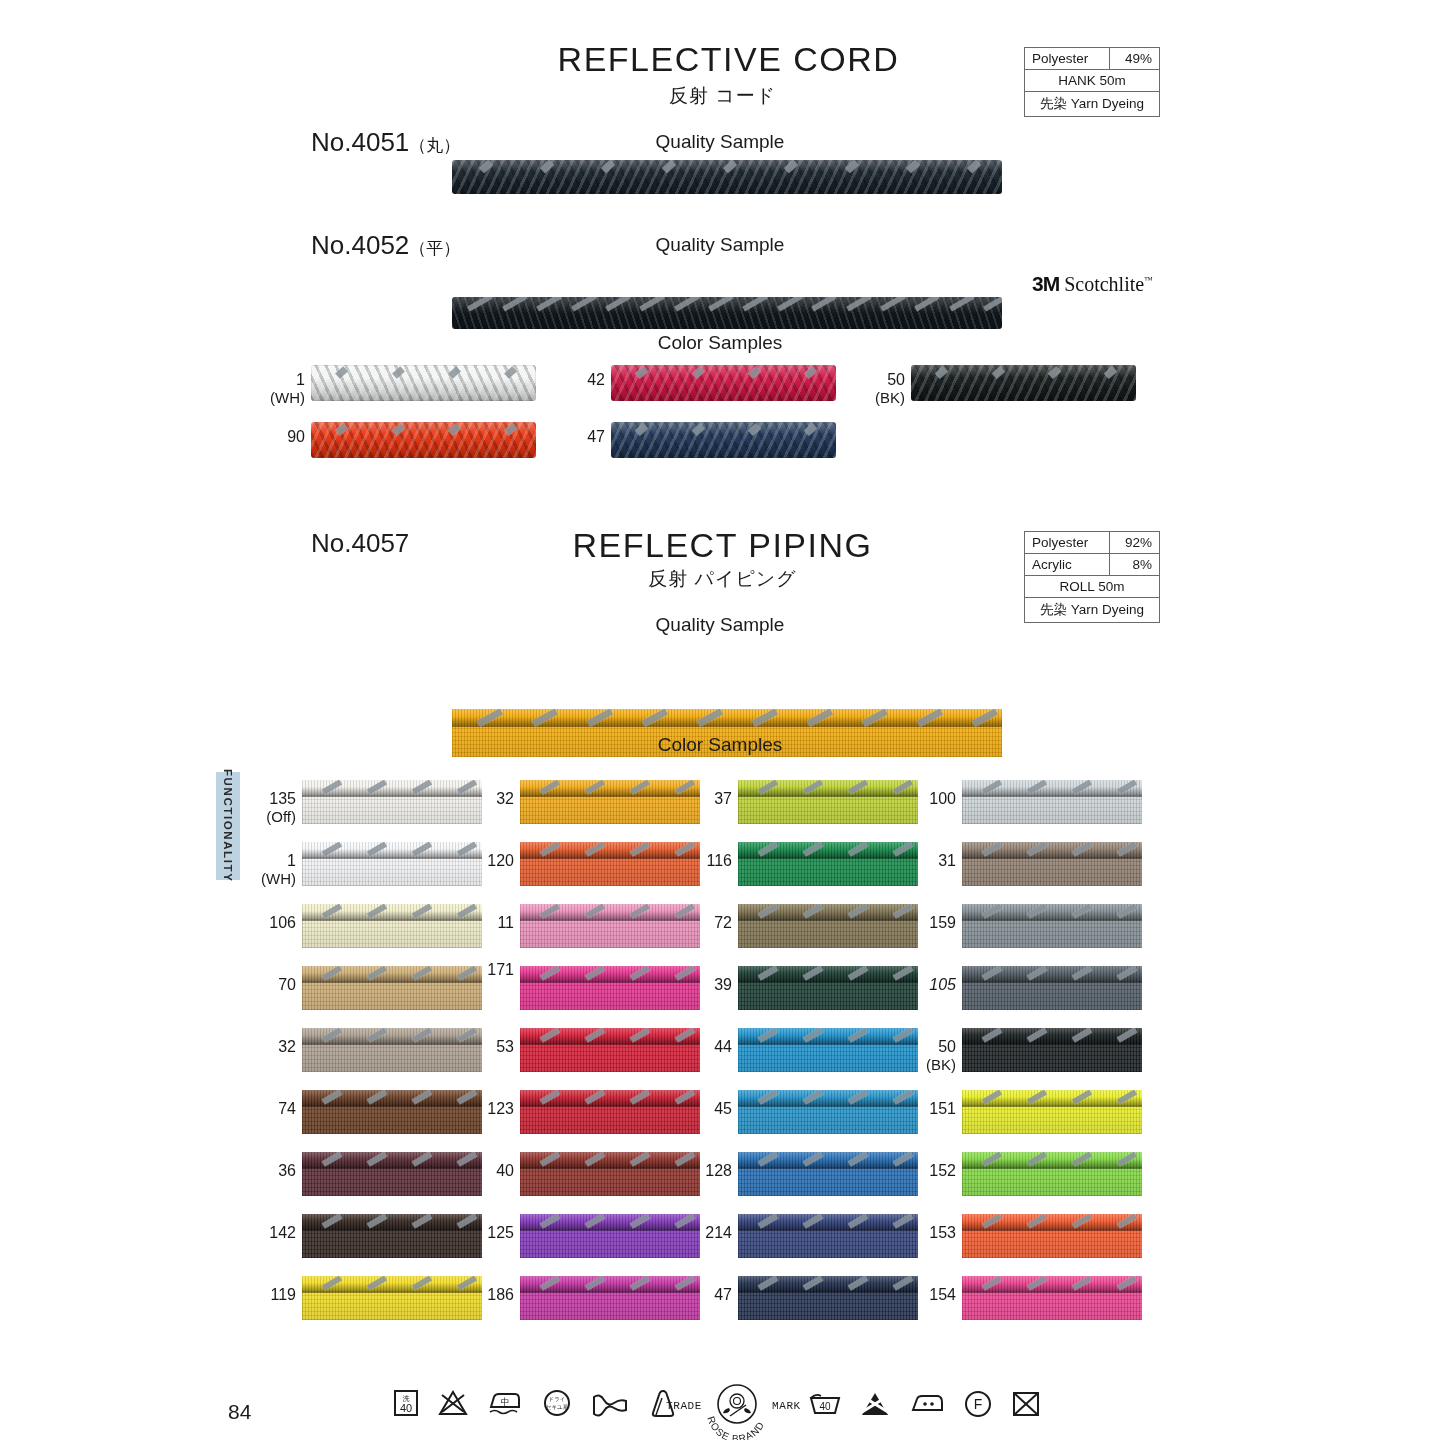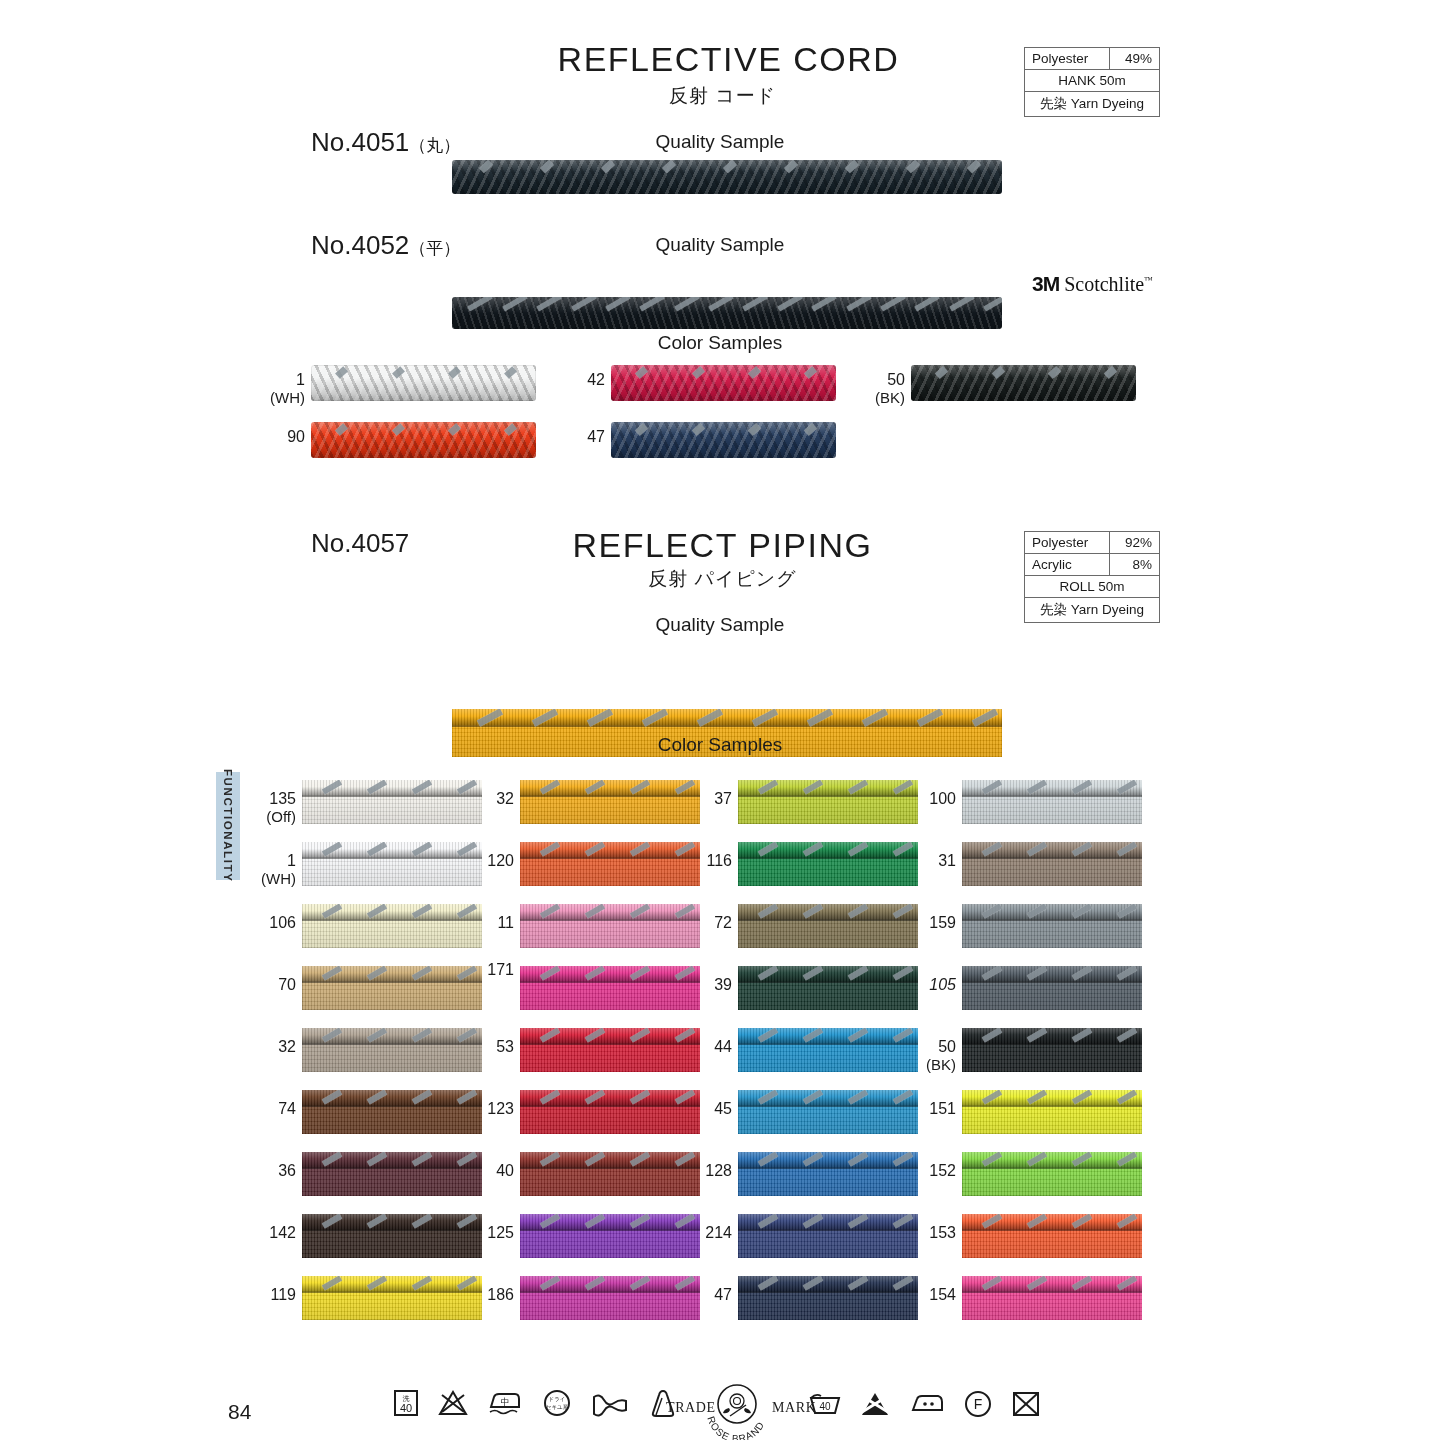--- a/index.html
+++ b/index.html
@@ -105,22 +105,22 @@
     font-size:11.5px;letter-spacing:1.6px;font-weight:600;
     display:flex;align-items:center;justify-content:center;
     writing-mode:vertical-rl;
   }
 
   
   .page-num{font-size:21px;color:#1b1b1b;}
   .care-row{display:flex;align-items:center;gap:16px;}
   .care-ico{color:#1b1b1b;}
   .trade-txt{
-    font-size:14px;letter-spacing:.6px;color:#1b1b1b;
-    font-family:Liberation Serif, serif;
+    font-size:11px;letter-spacing:.6px;color:#1b1b1b;
+    font-family:Liberation Mono, monospace;
   }
 </style>
 </head>
 <body>
 
 <div class="abs main-title" style="left:0;right:0;top:40px;margin-left:12px;">REFLECTIVE CORD</div>
 <div class="abs sub-title" style="left:0;right:0;top:83px;">反射 コード</div>
 
 <table class="abs spec-table" style="left:1024px;top:47px;width:136px;">
   <tbody>

